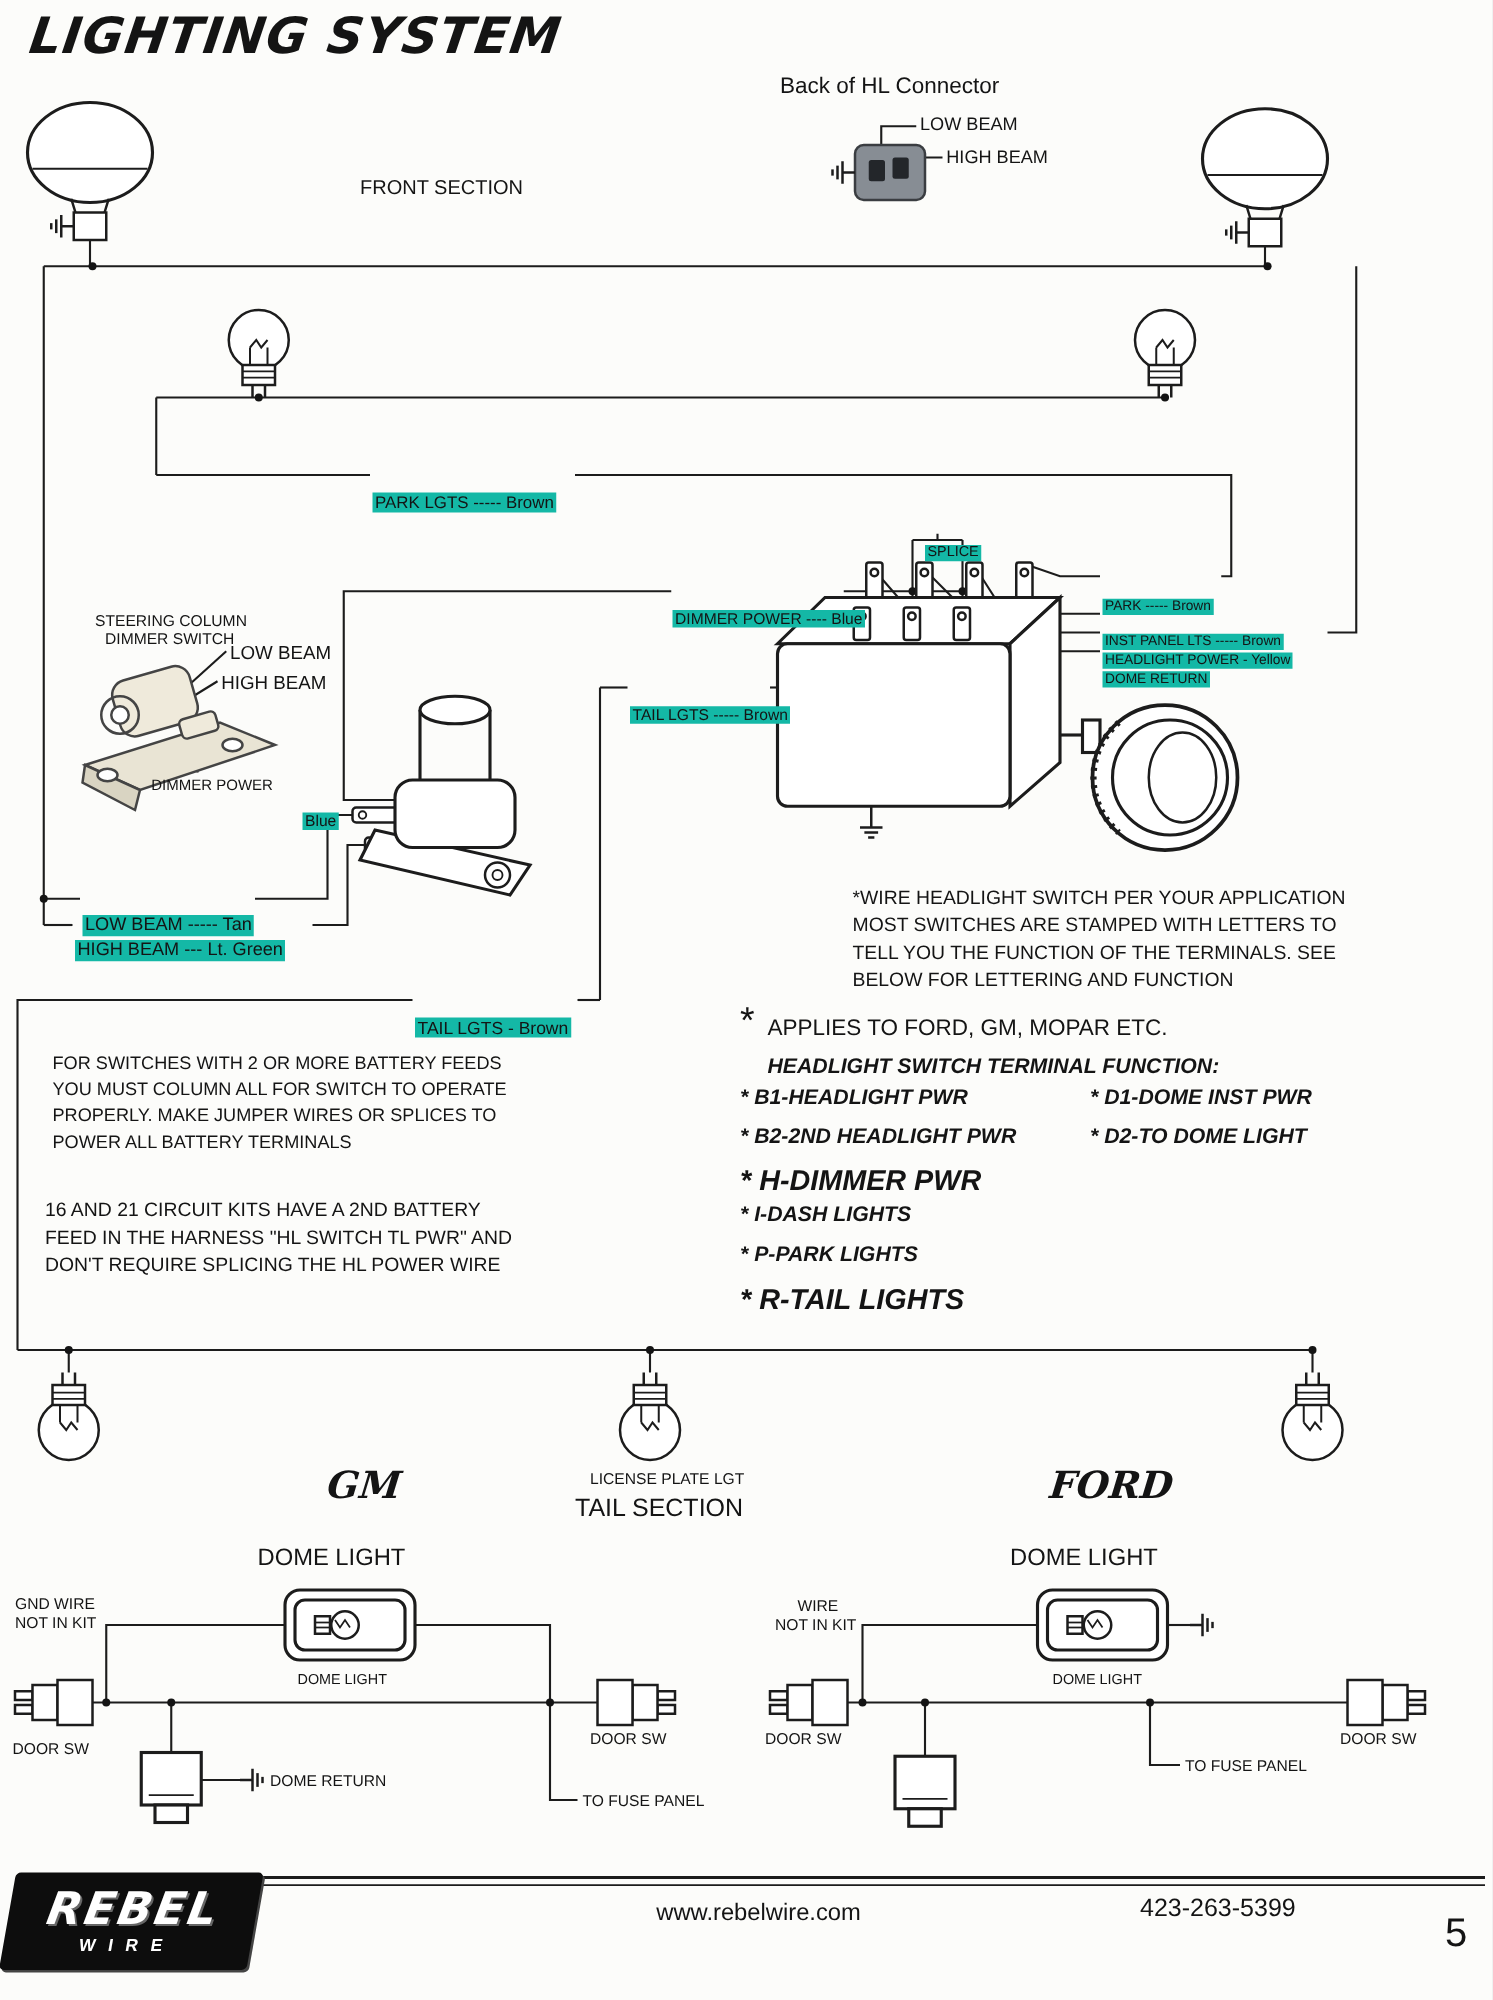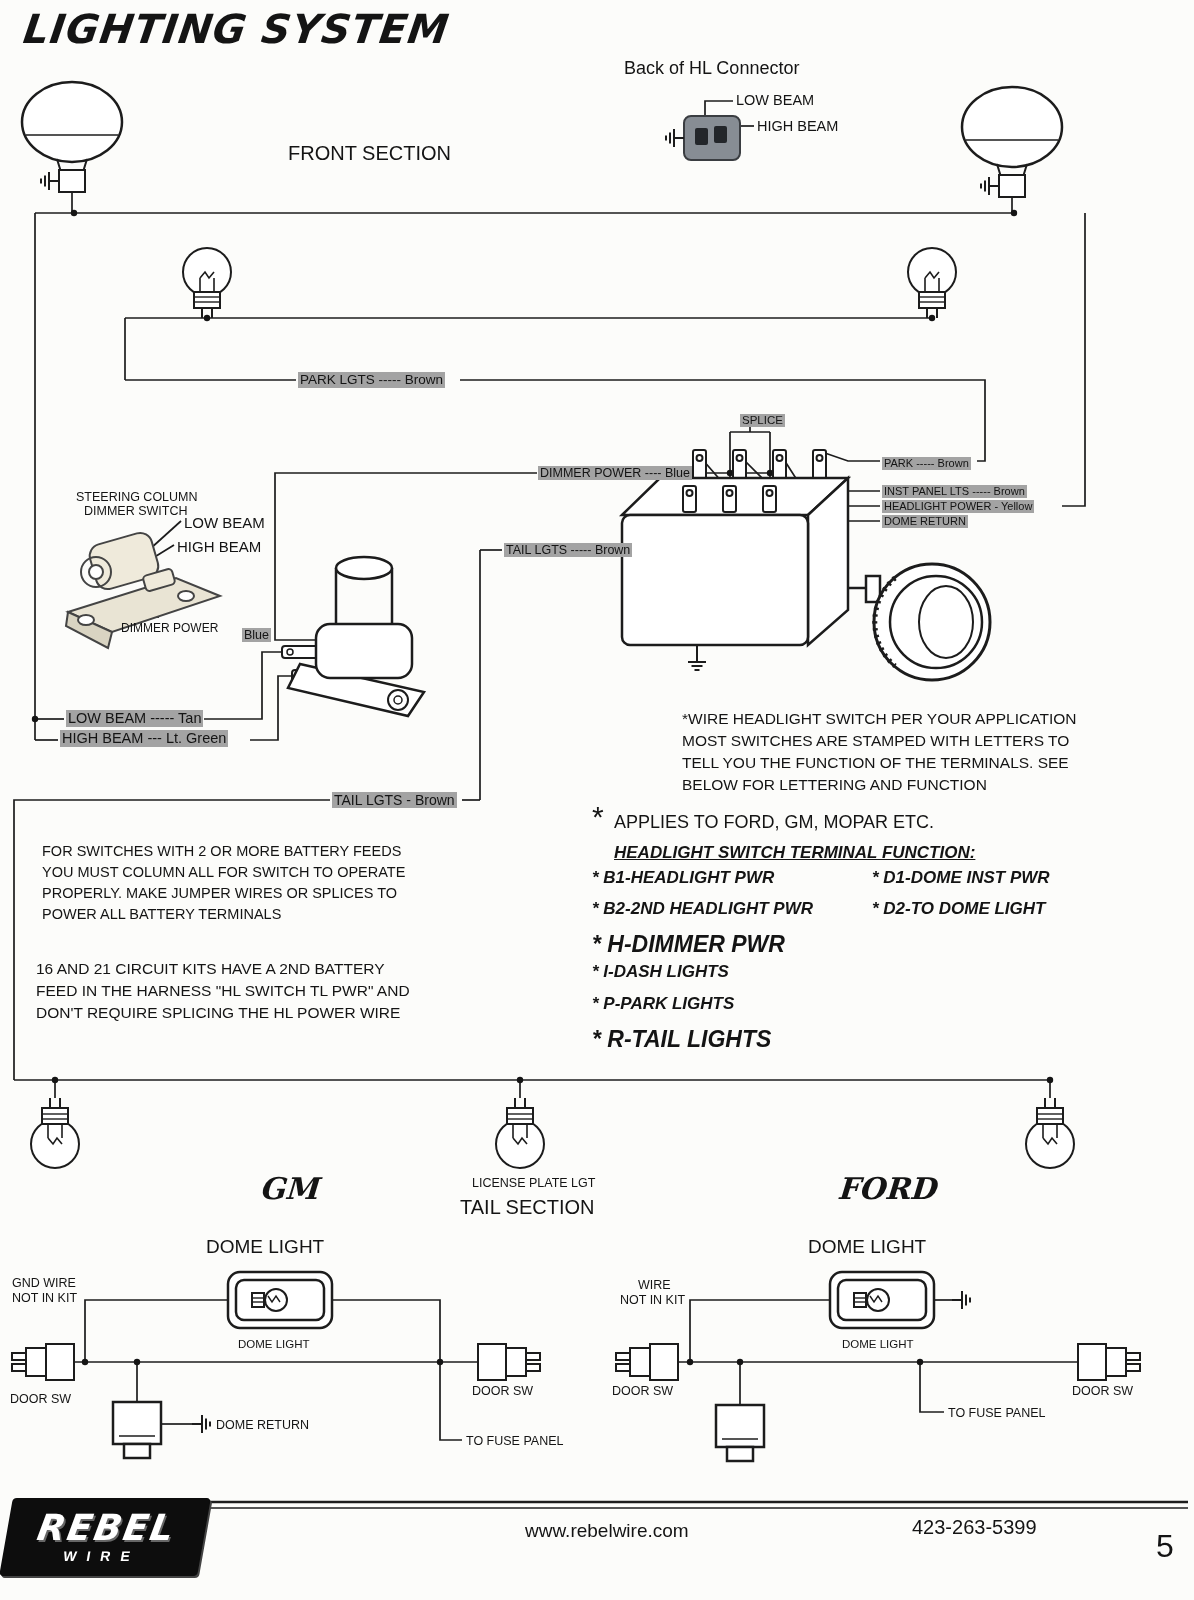--- a/index.html
+++ b/index.html
@@ -1,27 +1,27 @@
 <!DOCTYPE html>
 <html><head>
 <meta charset="utf-8">
 <style>
   html,body{margin:0;padding:0;background:#e8e8e8;}
   .page{position:relative;width:1194px;height:1600px;background:#fcfcfa;overflow:hidden;
         font-family:"Liberation Sans",sans-serif;color:#111;}
   .art{position:absolute;left:0;top:0;}
   .lbl{position:absolute;white-space:nowrap;color:#141414;line-height:1.15;}
   .b{font-weight:normal;}
-  .bg{background:#a3a3a3;padding:0 2px;}
+  .bg{background:#14b8a6;padding:0 2px;margin-top:22px;}
   .title{font-family:"DejaVu Sans",sans-serif;font-style:italic;font-weight:900;
          font-size:40px;transform:skewX(-8deg);letter-spacing:1px;}
   .script{font-family:"DejaVu Serif",serif;font-style:italic;font-weight:900;
           font-size:30px;transform:skewX(-6deg);}
   .ital{font-style:italic;font-weight:bold;}
-  .under{text-decoration:underline;}
+  .under{}
   .logo{position:absolute;left:6px;top:1498px;width:198px;height:78px;background:#0d0d0d;
         transform:skewX(-10deg);border-radius:4px;display:flex;flex-direction:column;
         align-items:center;justify-content:center;box-shadow:2px 2px 0 #444;}
   .logo-rebel{font-family:"DejaVu Sans",sans-serif;font-style:italic;font-weight:900;
         font-size:36px;color:#fff;letter-spacing:2px;text-shadow:2px 2px 0 #666;line-height:1;}
   .logo-wire{font-weight:700;font-size:14px;color:#fff;letter-spacing:10px;margin-top:2px;}
 </style>
 </head>
 <body>
 
@@ -250,21 +250,21 @@
     <use href="#doorsw" transform="translate(1140,1344) scale(-1,1)"></use>
     <use href="#module" transform="translate(716,1405)"></use>
   </svg>
 
   <div class="lbl title" style="left:24px;top:6px">LIGHTING SYSTEM</div>
 
   <div class="lbl b" style="left:624px;top:58px;font-size:18px">Back of HL Connector</div>
   <div class="lbl b" style="left:736px;top:92px;font-size:14.5px">LOW BEAM</div>
   <div class="lbl b" style="left:757px;top:118px;font-size:14.5px">HIGH BEAM</div>
 
-  <div class="lbl b" style="left:288px;top:142px;font-size:20px">FRONT SECTION</div>
+  <div class="lbl b" style="left:288px;top:142px;font-size:16px">FRONT SECTION</div>
 
   <div class="lbl b bg" style="left:298px;top:372px;font-size:13.5px">PARK LGTS ----- Brown</div>
   <div class="lbl bg" style="left:740px;top:414px;font-size:11.5px">SPLICE</div>
   <div class="lbl bg" style="left:538px;top:466px;font-size:12.5px">DIMMER POWER ----  Blue</div>
   <div class="lbl bg" style="left:882px;top:457px;font-size:11px">PARK -----  Brown</div>
   <div class="lbl bg" style="left:882px;top:485px;font-size:11px">INST PANEL LTS  -----  Brown</div>
   <div class="lbl bg" style="left:882px;top:500px;font-size:11px">HEADLIGHT POWER -  Yellow</div>
   <div class="lbl bg" style="left:882px;top:515px;font-size:11px">DOME RETURN</div>
 
   <div class="lbl b" style="left:76px;top:490px;font-size:12.5px">STEERING COLUMN</div>

